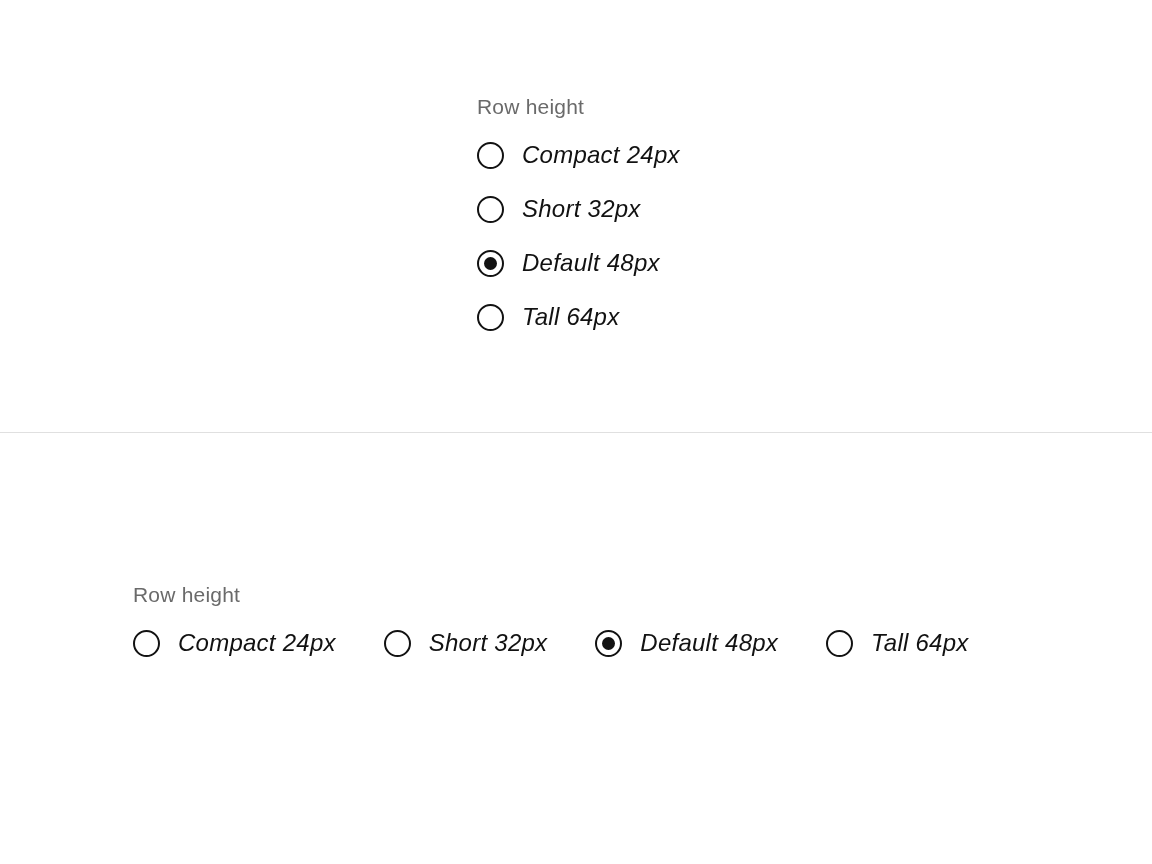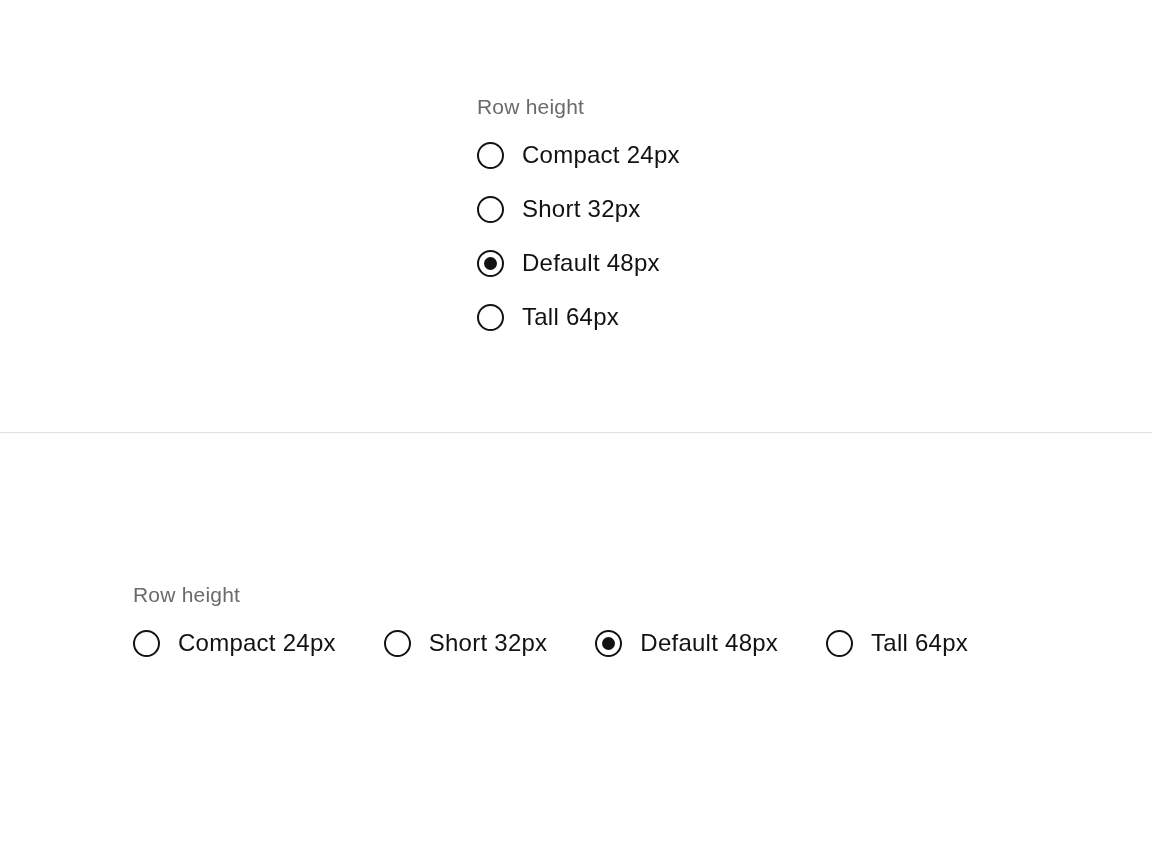--- a/index.html
+++ b/index.html
@@ -40,20 +40,21 @@
     .radio-group-horizontal {
       display: flex;
       flex-direction: row;
       gap: 48px;
     }
     .radio-option {
       display: flex;
       align-items: center;
       gap: 18px;
       cursor: pointer;
+      font-style: italic;
     }
     .radio-circle {
       width: 27px;
       height: 27px;
       border: 2px solid #121212;
       border-radius: 50%;
       position: relative;
       flex-shrink: 0;
       display: flex;
       align-items: center;

